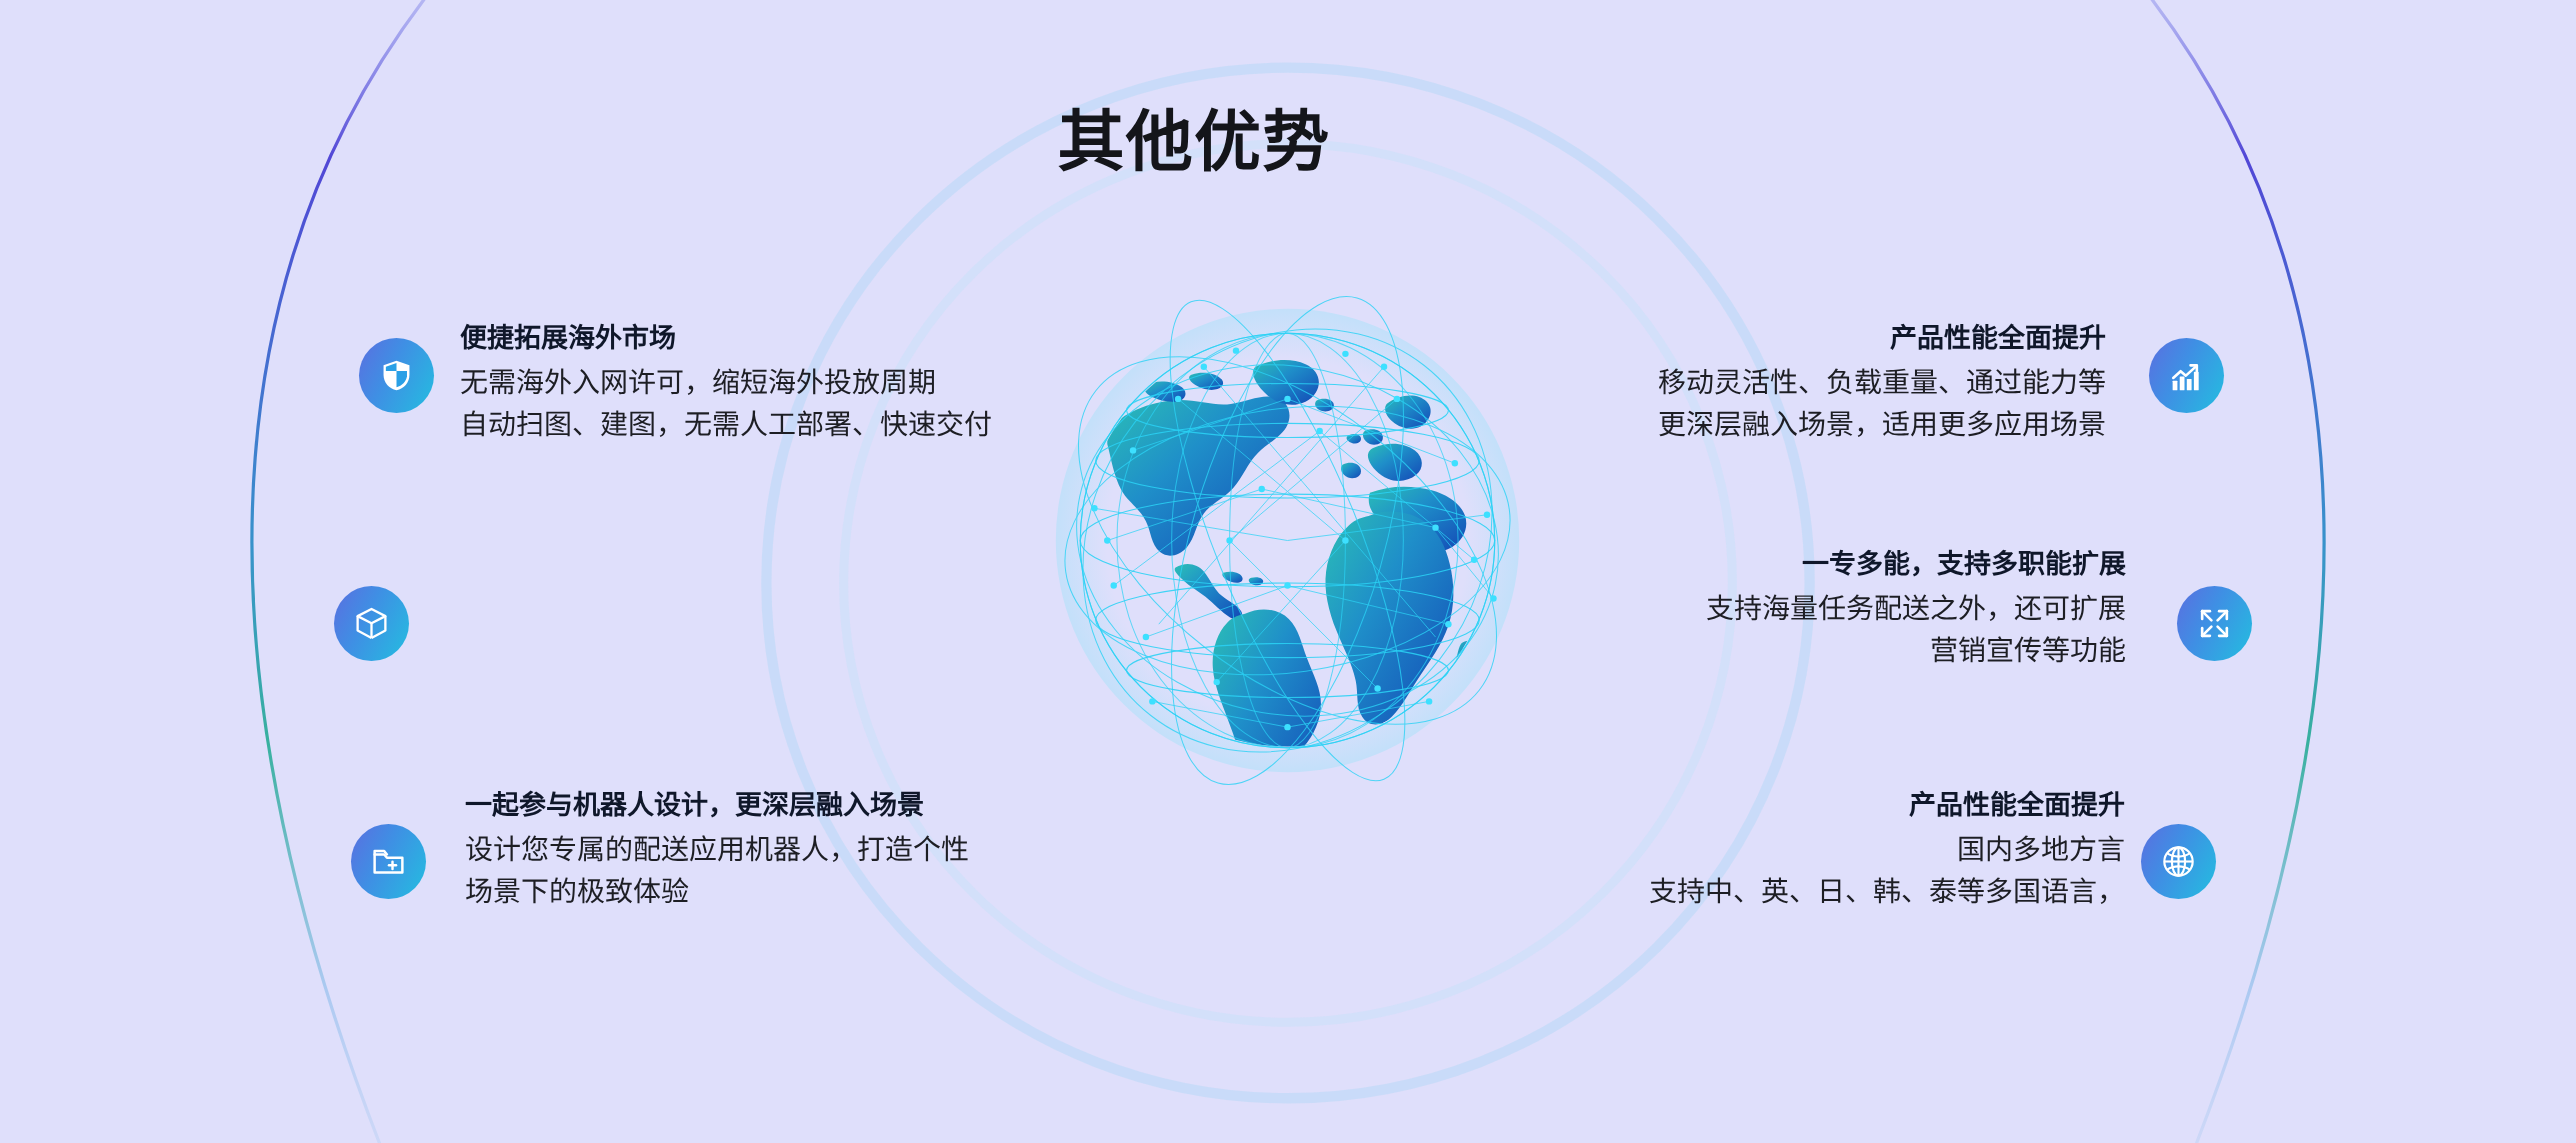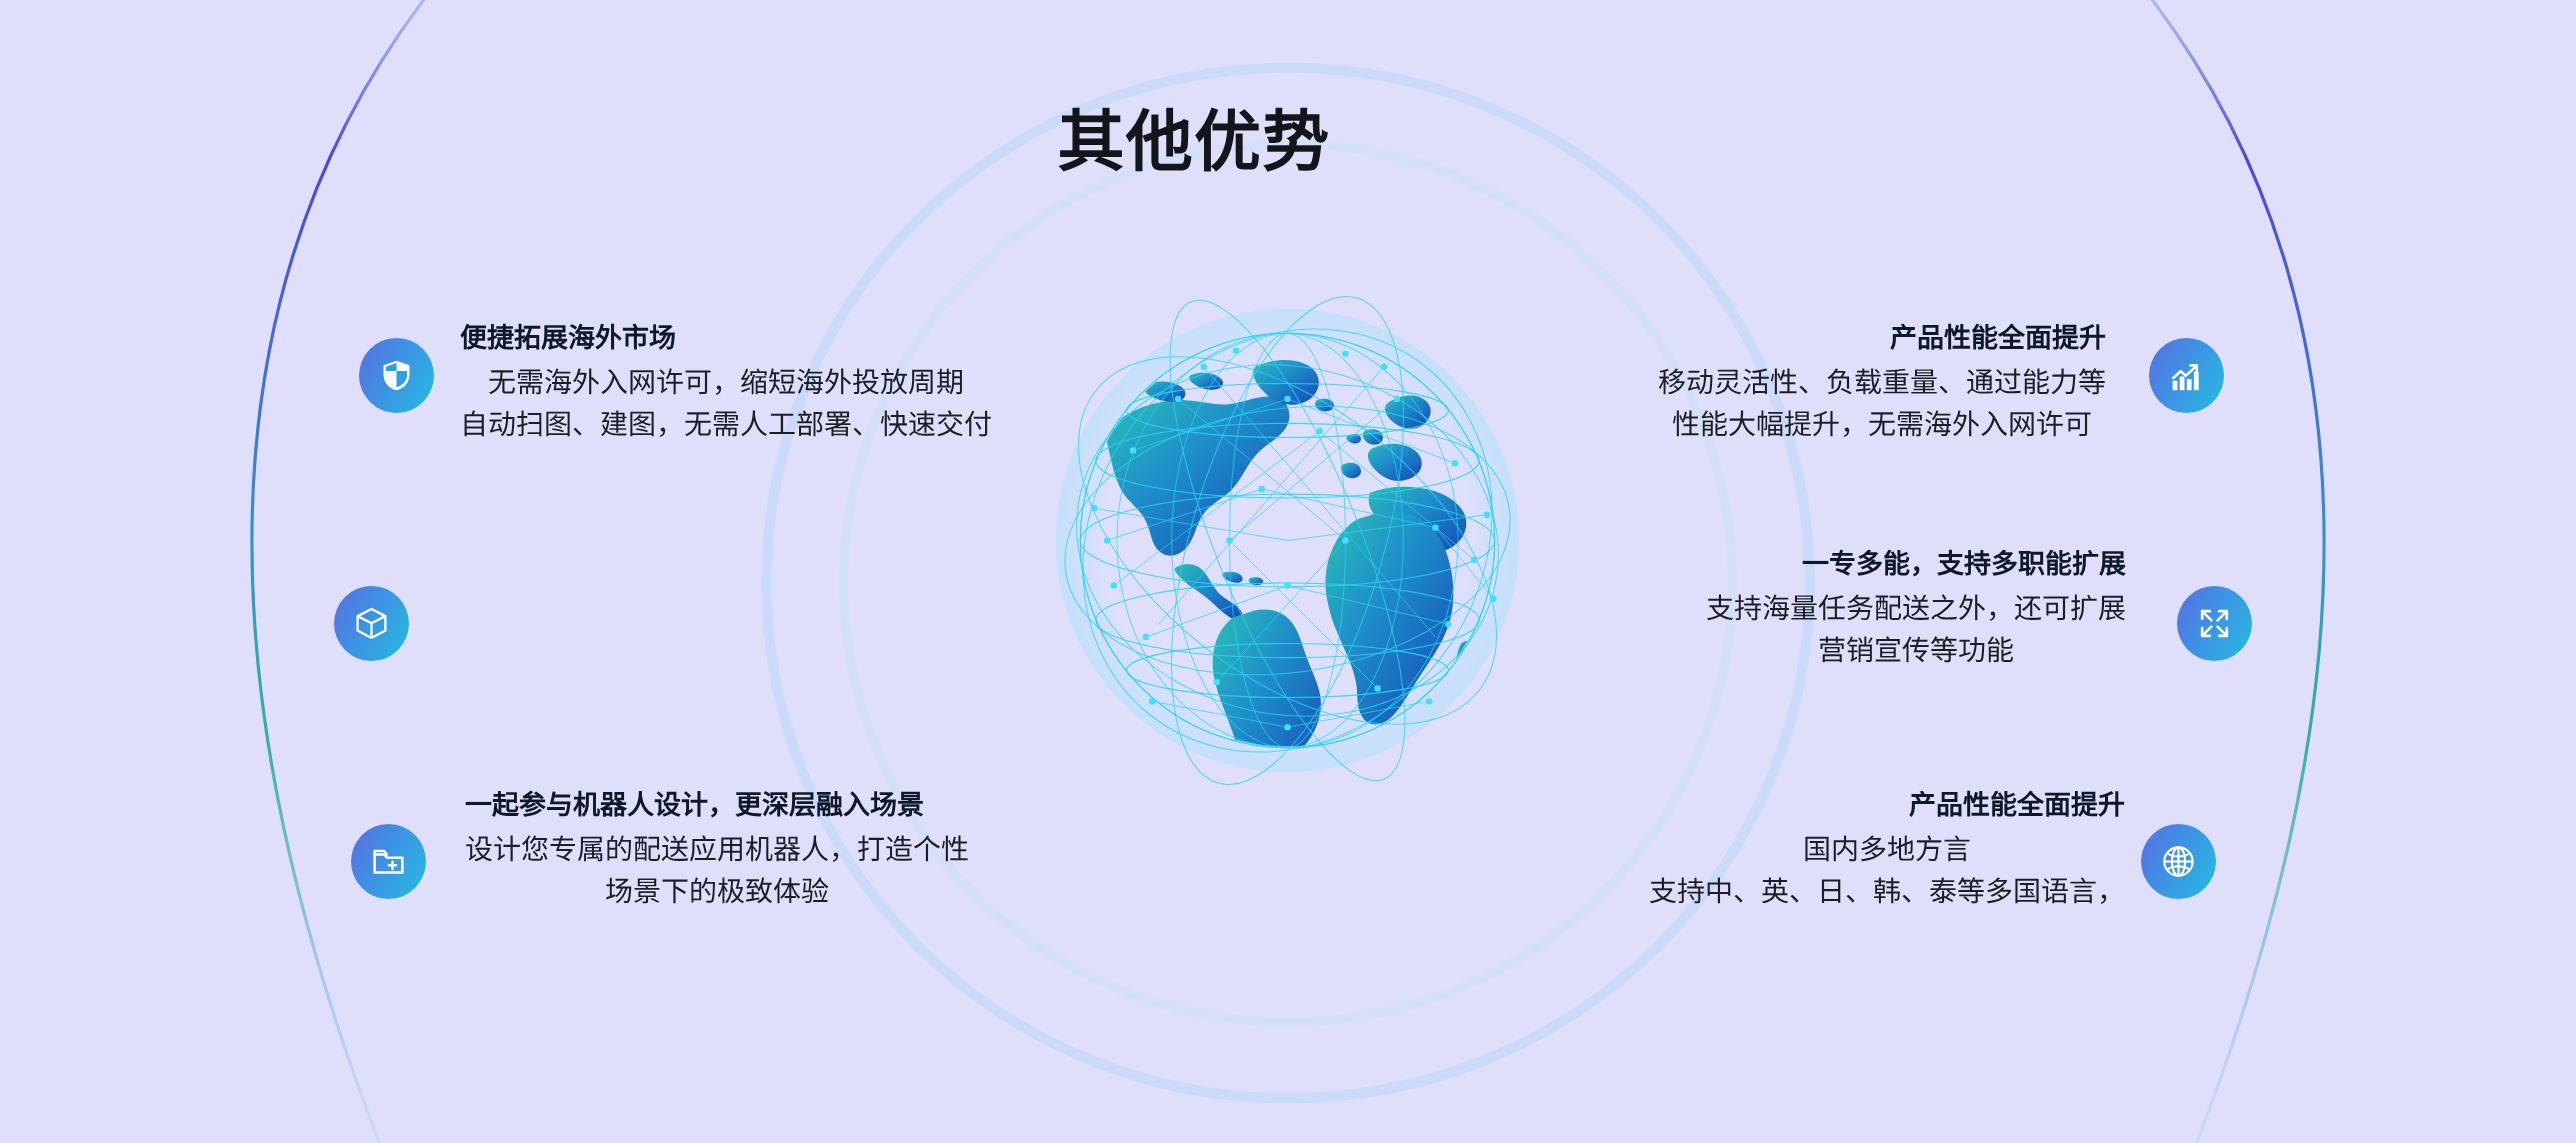--- a/index.html
+++ b/index.html
@@ -62,21 +62,20 @@
     white-space: nowrap;
     margin: 0 0 16.7px 0;
   }
   .feature .f-line {
     font-size: 28px;
     font-weight: 400;
     color: #1d1e24;
     line-height: 1.0;
     white-space: nowrap;
     margin: 8px 0 14px 0;
-    text-align: center;
   }
   .feature .f-line:last-child { margin-bottom: 0; }
 
   .feature.left  { text-align: left; }
   .feature.right { text-align: right; }
 
   
   .row1 { top: 325px; }
   .row2 { top: 551px; }
   .row3 { top: 792px; }
@@ -405,21 +404,21 @@
 
   <div class="feature left row3" id="feature-left-3">
     <div class="f-title">一起参与机器人设计，更深层融入场景</div>
     <div class="f-line">设计您专属的配送应用机器人，打造个性</div>
     <div class="f-line">场景下的极致体验</div>
   </div>
 
   <div class="feature right row1" id="feature-right-1">
     <div class="f-title">产品性能全面提升</div>
     <div class="f-line">移动灵活性、负载重量、通过能力等</div>
-    <div class="f-line">性能大幅提升，无需海外入网许可</div>
+    <div class="f-line">更深层融入场景，适用更多应用场景</div>
   </div>
 
   <div class="feature right row2" id="feature-right-2">
     <div class="f-title">一专多能，支持多职能扩展</div>
     <div class="f-line">支持海量任务配送之外，还可扩展</div>
     <div class="f-line">营销宣传等功能</div>
   </div>
 
   <div class="feature right row3" id="feature-right-3">
     <div class="f-title">产品性能全面提升</div>

